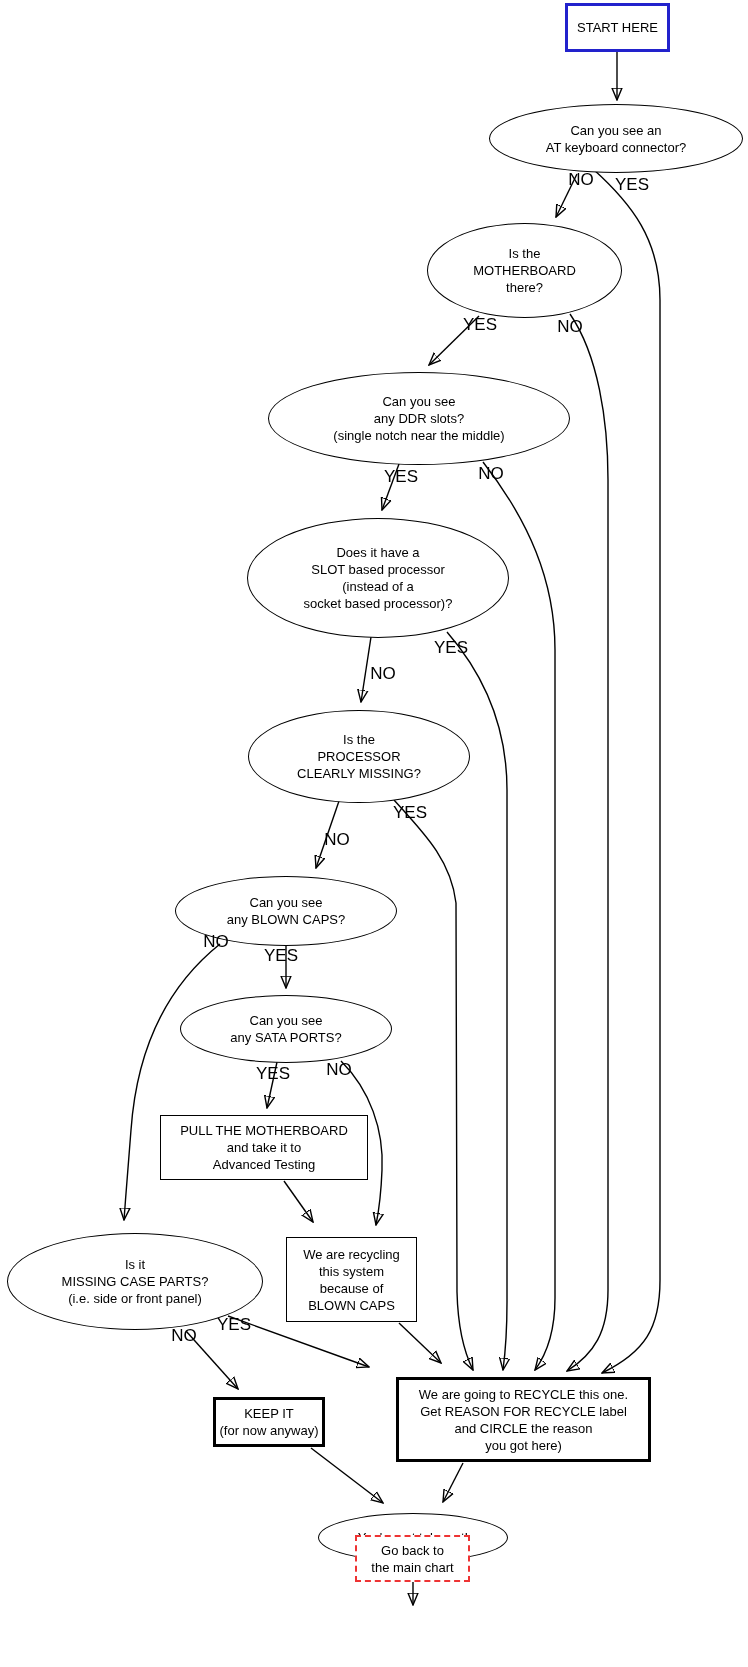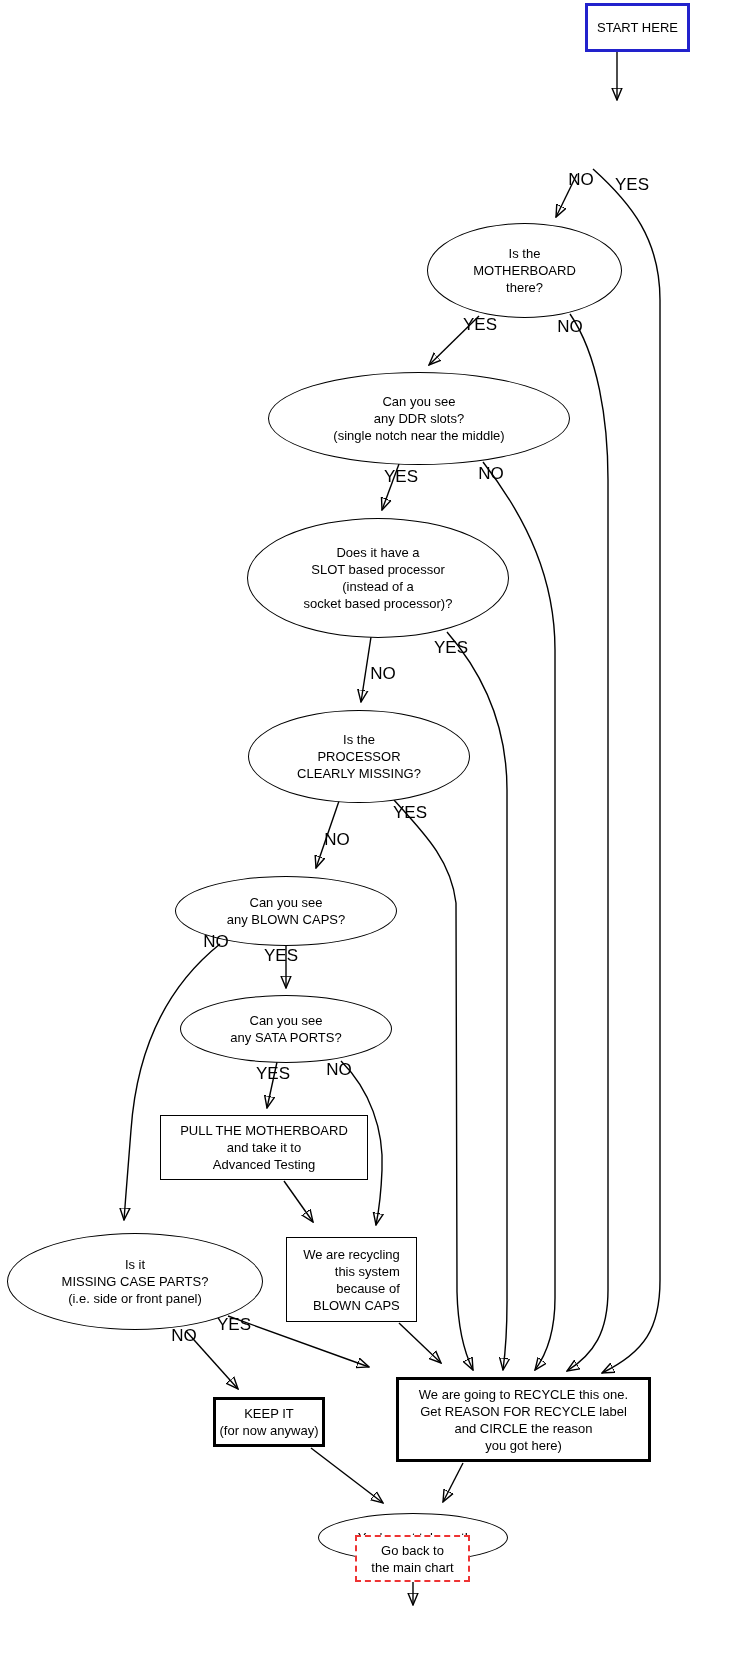--- a/index.html
+++ b/index.html
@@ -18,21 +18,21 @@
     display:flex;align-items:center;justify-content:center;
     text-align:center;
     background:#ffffff;
     border:1.3px solid #000;
     font-size:13px;line-height:17px;
     white-space:pre-line;
     box-sizing:border-box;
   }
   .ellipse{border-radius:50%;}
   .bold-box{border-width:3px;}
-  .start-box{border:3px solid #2222cc;margin-left:20px;}
+  .start-box{border:3px solid #2222cc;}
   .dashed-box{border:2px dashed #ee3333;}
   .edge-label{
     position:absolute;
     transform:translate(-50%,-50%);
     font-size:17px;
     line-height:18px;
     background:transparent;
     white-space:nowrap;
   }
 </style>
@@ -68,20 +68,24 @@
     <path d="M228,1316 L369,1367" marker-end="url(#arrow)"></path>
     <path d="M311,1448 L383,1503" marker-end="url(#arrow)"></path>
     <path d="M463,1463 L443,1502" marker-end="url(#arrow)"></path>
     <path d="M413,1563 L413,1605" marker-end="url(#arrow)"></path>
   </svg>
 
   <div class="node start-box" style="left: 565px; top: 3px; width: 105px; height: 49px; border-color: rgb(34, 34, 204);">
     <span>START HERE</span>
   </div>
 
+  <div class="node ellipse" style="left:489px;top:104px;width:254px;height:69px;">
+    <span>Can you see an
+AT keyboard connector?</span>
+  </div>
 
   <div class="node ellipse" style="left:427px;top:223px;width:195px;height:95px;">
     <span>Is the
 MOTHERBOARD
 there?</span>
   </div>
 
   <div class="node ellipse" style="left:268px;top:372px;width:302px;height:93px;">
     <span>Can you see
 any DDR slots?
@@ -116,21 +120,21 @@
 and take it to
 Advanced Testing</span>
   </div>
 
   <div class="node ellipse" style="left:7px;top:1233px;width:256px;height:97px;text-align:center;">
     <span>Is it
 MISSING CASE PARTS?
 (i.e. side or front panel)</span>
   </div>
 
-  <div class="node" style="left:286px;top:1237px;width:131px;height:85px;text-align:right;">
+  <div class="node" style="left:286px;top:1237px;width:131px;height:85px;">
     <span>We are recycling
 this system
 because of
 BLOWN CAPS</span>
   </div>
 
   <div class="node bold-box" style="left:213px;top:1397px;width:112px;height:50px;">
     <span>KEEP IT
 (for now anyway)</span>
   </div>

